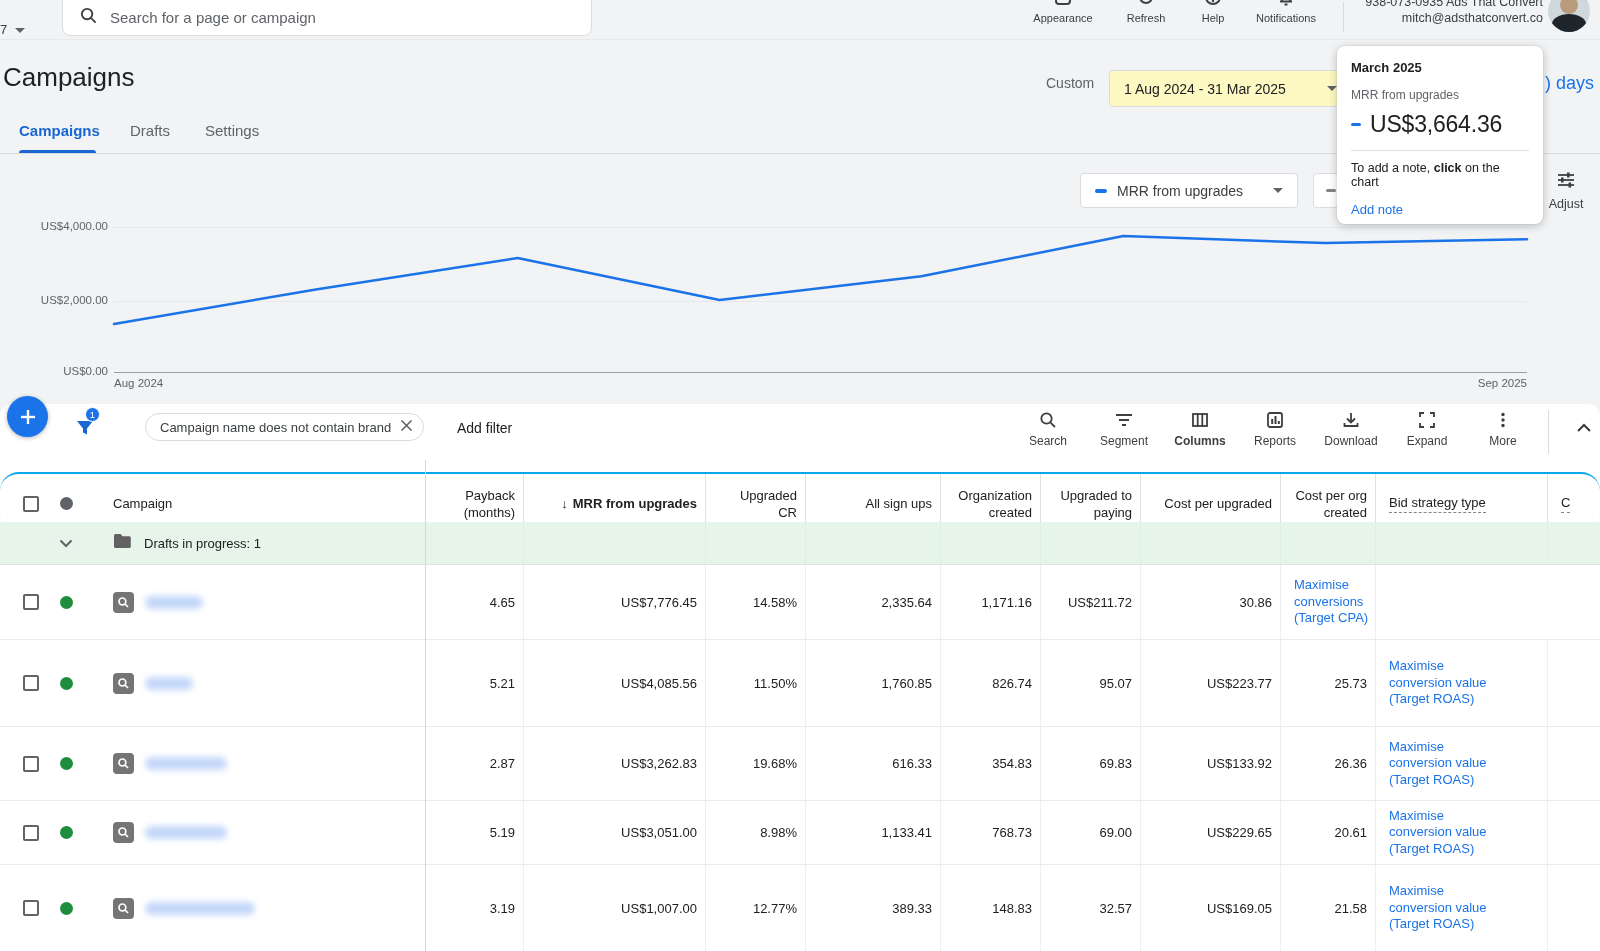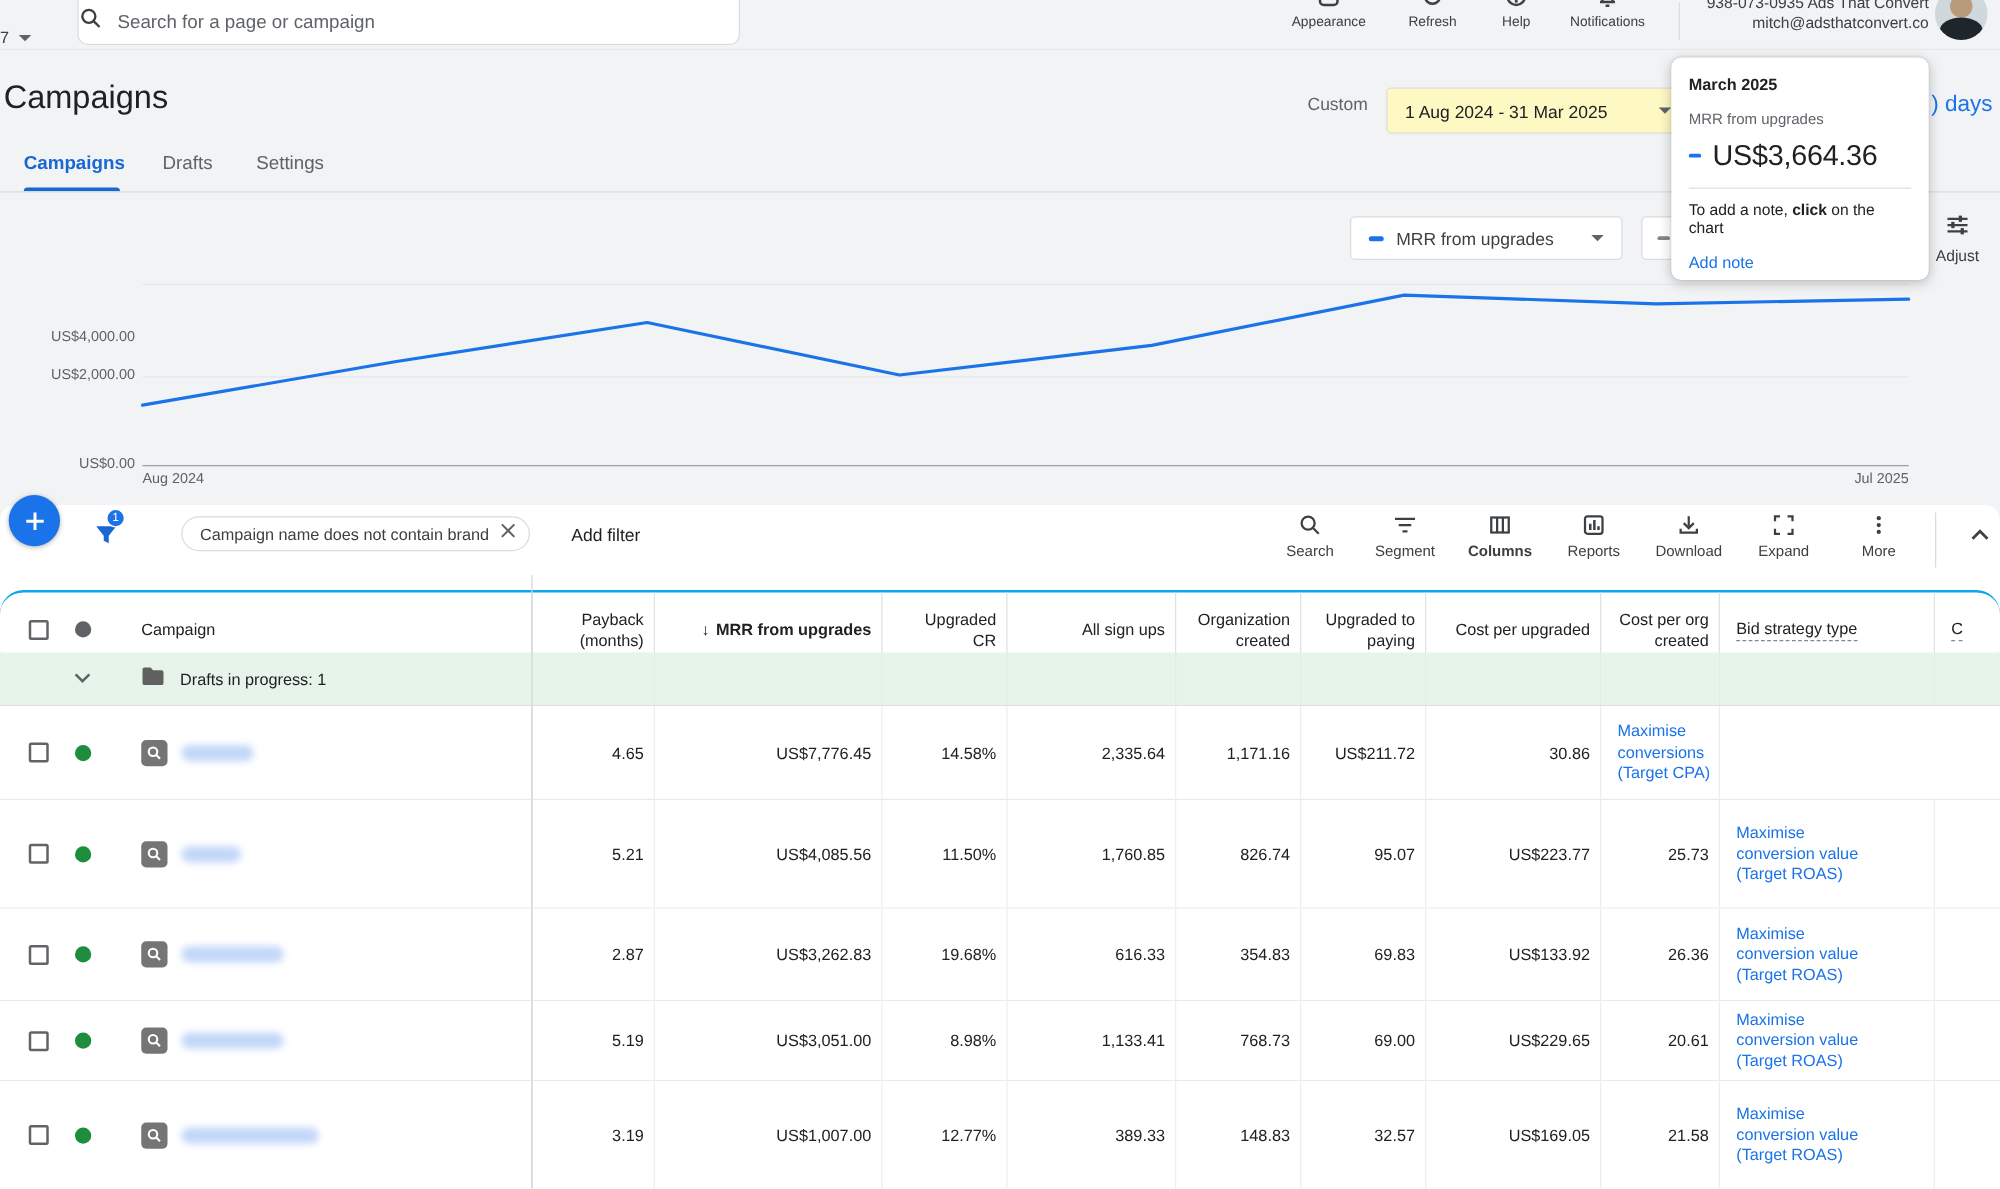--- a/index.html
+++ b/index.html
@@ -5,21 +5,21 @@
   * { margin:0; padding:0; box-sizing:border-box; }
   html,body { width:1600px; height:951px; overflow:hidden; }
   body { font-family:"Liberation Sans", sans-serif; background:#f1f3f4; color:#202124; position:relative; }
 
   
   .topbar { position:absolute; top:0; left:0; width:1600px; height:40px; background:#f1f3f4; overflow:hidden; border-bottom:1px solid #e6e8ea; z-index:40;}
   .acct-id { position:absolute; left:0; top:22px; font-size:13px; color:#3c4043; }
   .caret { width:0; height:0; border-left:5px solid transparent; border-right:5px solid transparent; border-top:5px solid #5f6368; display:inline-block; }
   .id-caret { position:absolute; left:15px; top:28px; }
   .searchbox { position:absolute; left:62px; top:-12px; width:530px; height:48px; background:#fff; border:1px solid #dadce0; border-radius:8px; display:flex; align-items:flex-end; }
-  .searchbox .inner { display:flex; align-items:center; height:36px; gap:12px; }
+  .searchbox .inner { display:flex; align-items:center; height:36px; padding-left:16px; gap:12px; }
   .searchbox .ph { font-size:15px; color:#5f6368; }
   .tb-action { position:absolute; top:0; width:90px; text-align:center; }
   .tb-action .ic { position:relative; top:-13px; height:20px; display:flex; justify-content:center; }
   .tb-action .lbl { position:relative; top:-8px; font-size:11px; color:#3c4043; }
   .tb-divider { position:absolute; left:1343px; top:2px; width:1px; height:30px; background:#dadce0; }
   .acct-block { position:absolute; right:57px; top:-6px; text-align:right; font-size:12.5px; color:#3c4043; line-height:16px; }
   .avatar { position:absolute; left:1548px; top:-10px; width:42px; height:42px; border-radius:50%; background:#cfd8dc; overflow:hidden; }
   .avatar .head { position:absolute; left:12px; top:6px; width:18px; height:18px; border-radius:50%; background:#b89b7a; }
   .avatar .body { position:absolute; left:4px; top:24px; width:34px; height:20px; border-radius:50% 50% 0 0; background:#1f262b; }
 
@@ -208,25 +208,25 @@
       <line x1="2" y1="15" x2="18" y2="15" stroke="#3c4043" stroke-width="1.8"></line>
         <rect x="12.5" y="12.5" width="2.6" height="5" fill="#3c4043"></rect>
     </svg>
   </div>
   <div class="lbl">Adjust</div>
 </div>
 
 <div class="gridline" style="top:227px;"></div>
 <div class="gridline" style="top:301px;"></div>
 <div class="axisline"></div>
-<div class="ytick" style="top:220px;margin-top:44px;">US$4,000.00</div>
+<div class="ytick" style="top:220px;">US$4,000.00</div>
 <div class="ytick" style="top:294px;">US$2,000.00</div>
 <div class="ytick" style="top:365px;">US$0.00</div>
 <div class="xtick" style="left:114px;">Aug 2024</div>
-<div class="xtick" style="left:1467px; width:60px; text-align:right;">Jul 2025</div>
+<div class="xtick" style="left:1467px; width:60px; text-align:right;">Sep 2025</div>
 <svg class="chart-svg">
   <polyline id="mrr-line" points="114.0,324.1 315.9,289.4 517.7,258.0 719.6,300.0 921.4,276.3 1123.3,236.1 1325.1,243.1 1527.0,239.3" fill="none" stroke="#1a73e8" stroke-width="2.5" stroke-linejoin="round" stroke-linecap="round"></polyline>
 </svg>
 
 <div class="tooltip">
   <div class="t-month">March 2025</div>
   <div class="t-metric">MRR from upgrades</div>
   <div class="t-valrow">
     <span class="t-dash"></span>
     <span class="t-value">US$3,664.36</span>

